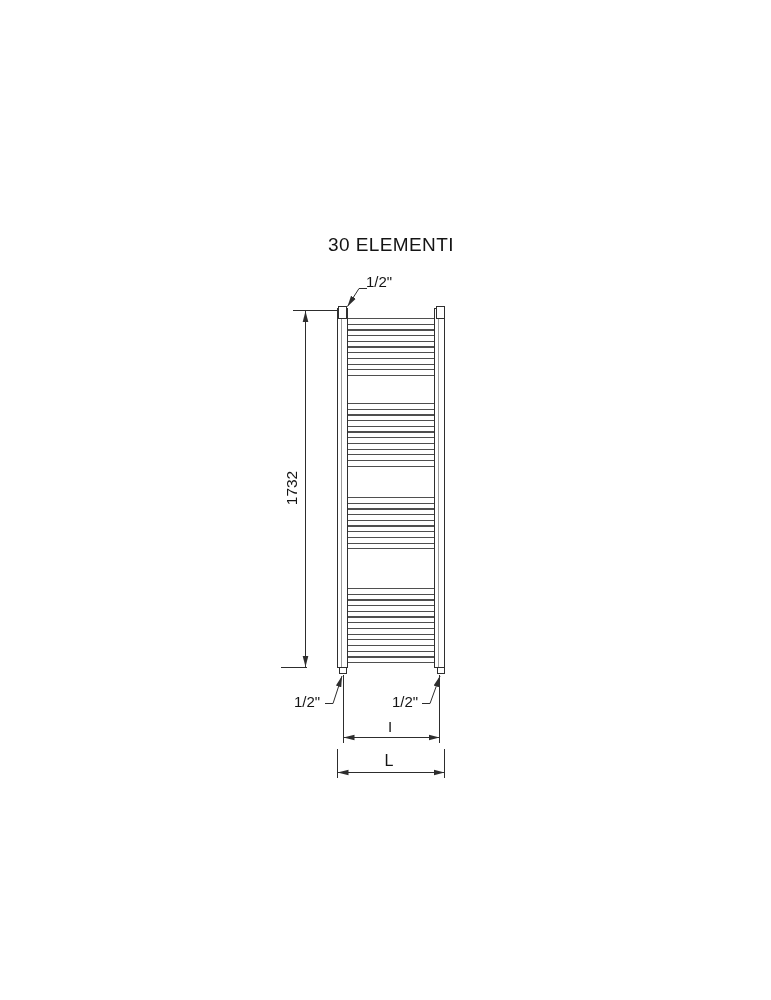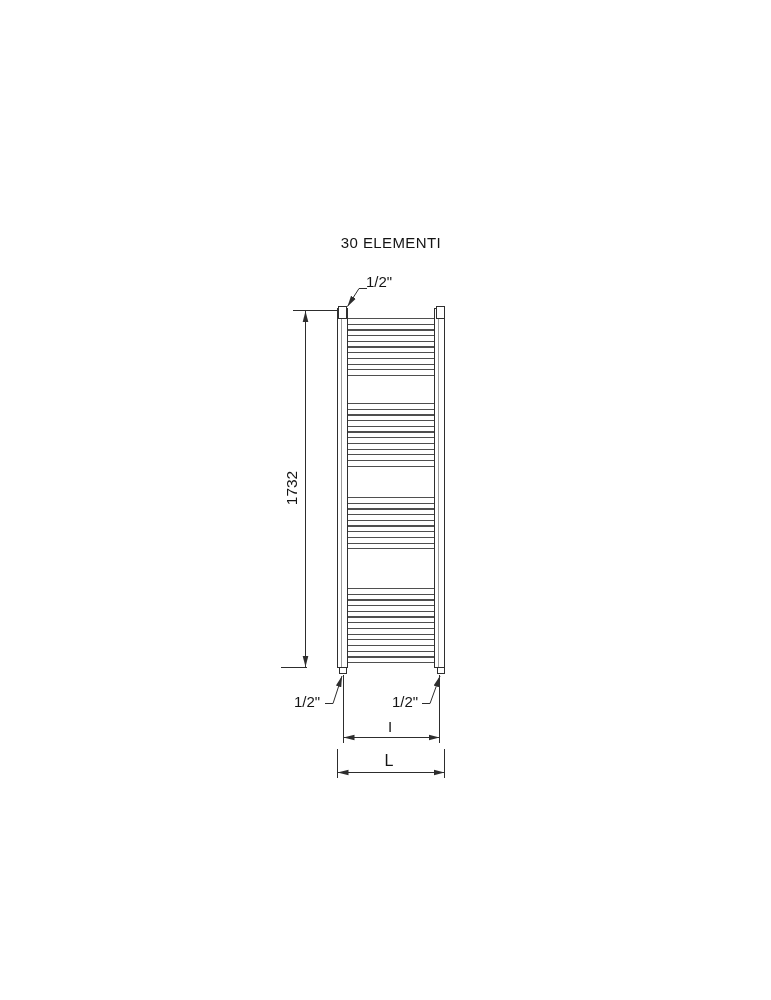--- a/index.html
+++ b/index.html
@@ -13,21 +13,21 @@
   }
   .lbl{
     position:absolute;
     font-size:15px;
     line-height:1;
     color:#141414;
     white-space:nowrap;
   }
   .title{
     position:absolute;
-    font-size:15px;
+    font-size:19px;
     letter-spacing:0.4px;
     transform:translateX(-50%);
   }
   .rail{
     position:absolute;
     top:308px;height:360px;width:11px;
     border:1.2px solid #2f2f2f;
     background:#ffffff;
     box-sizing:border-box;
   }

